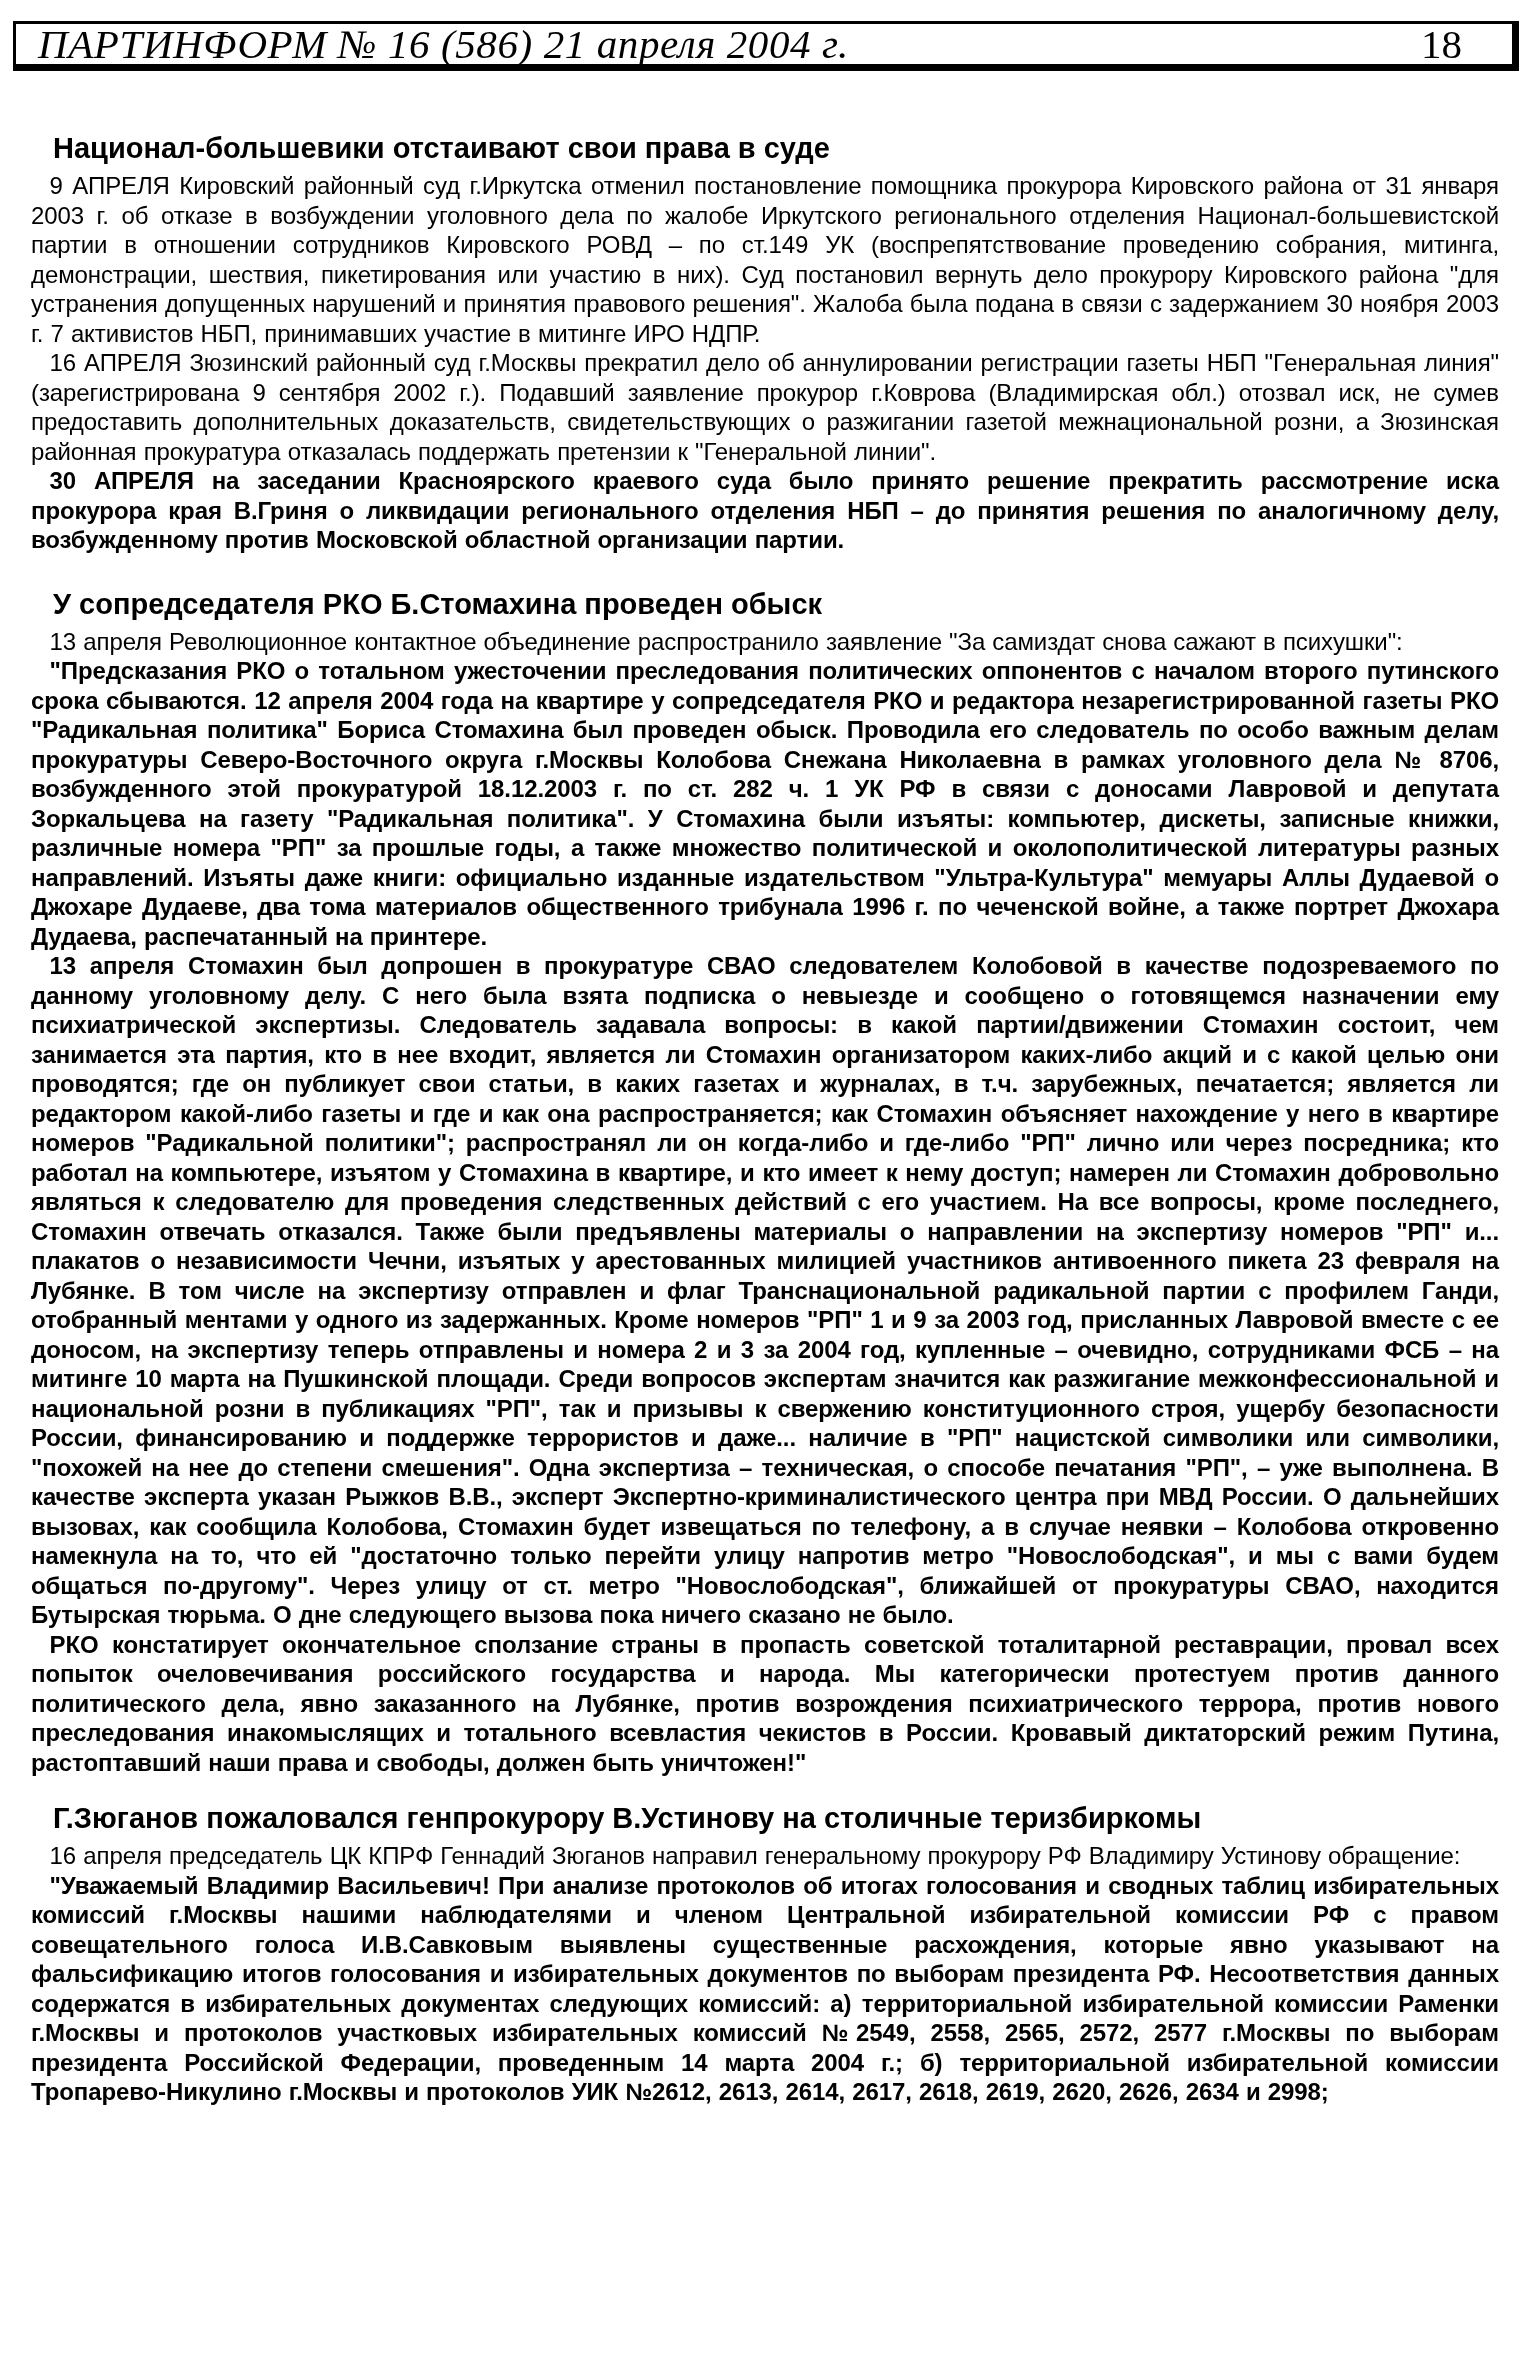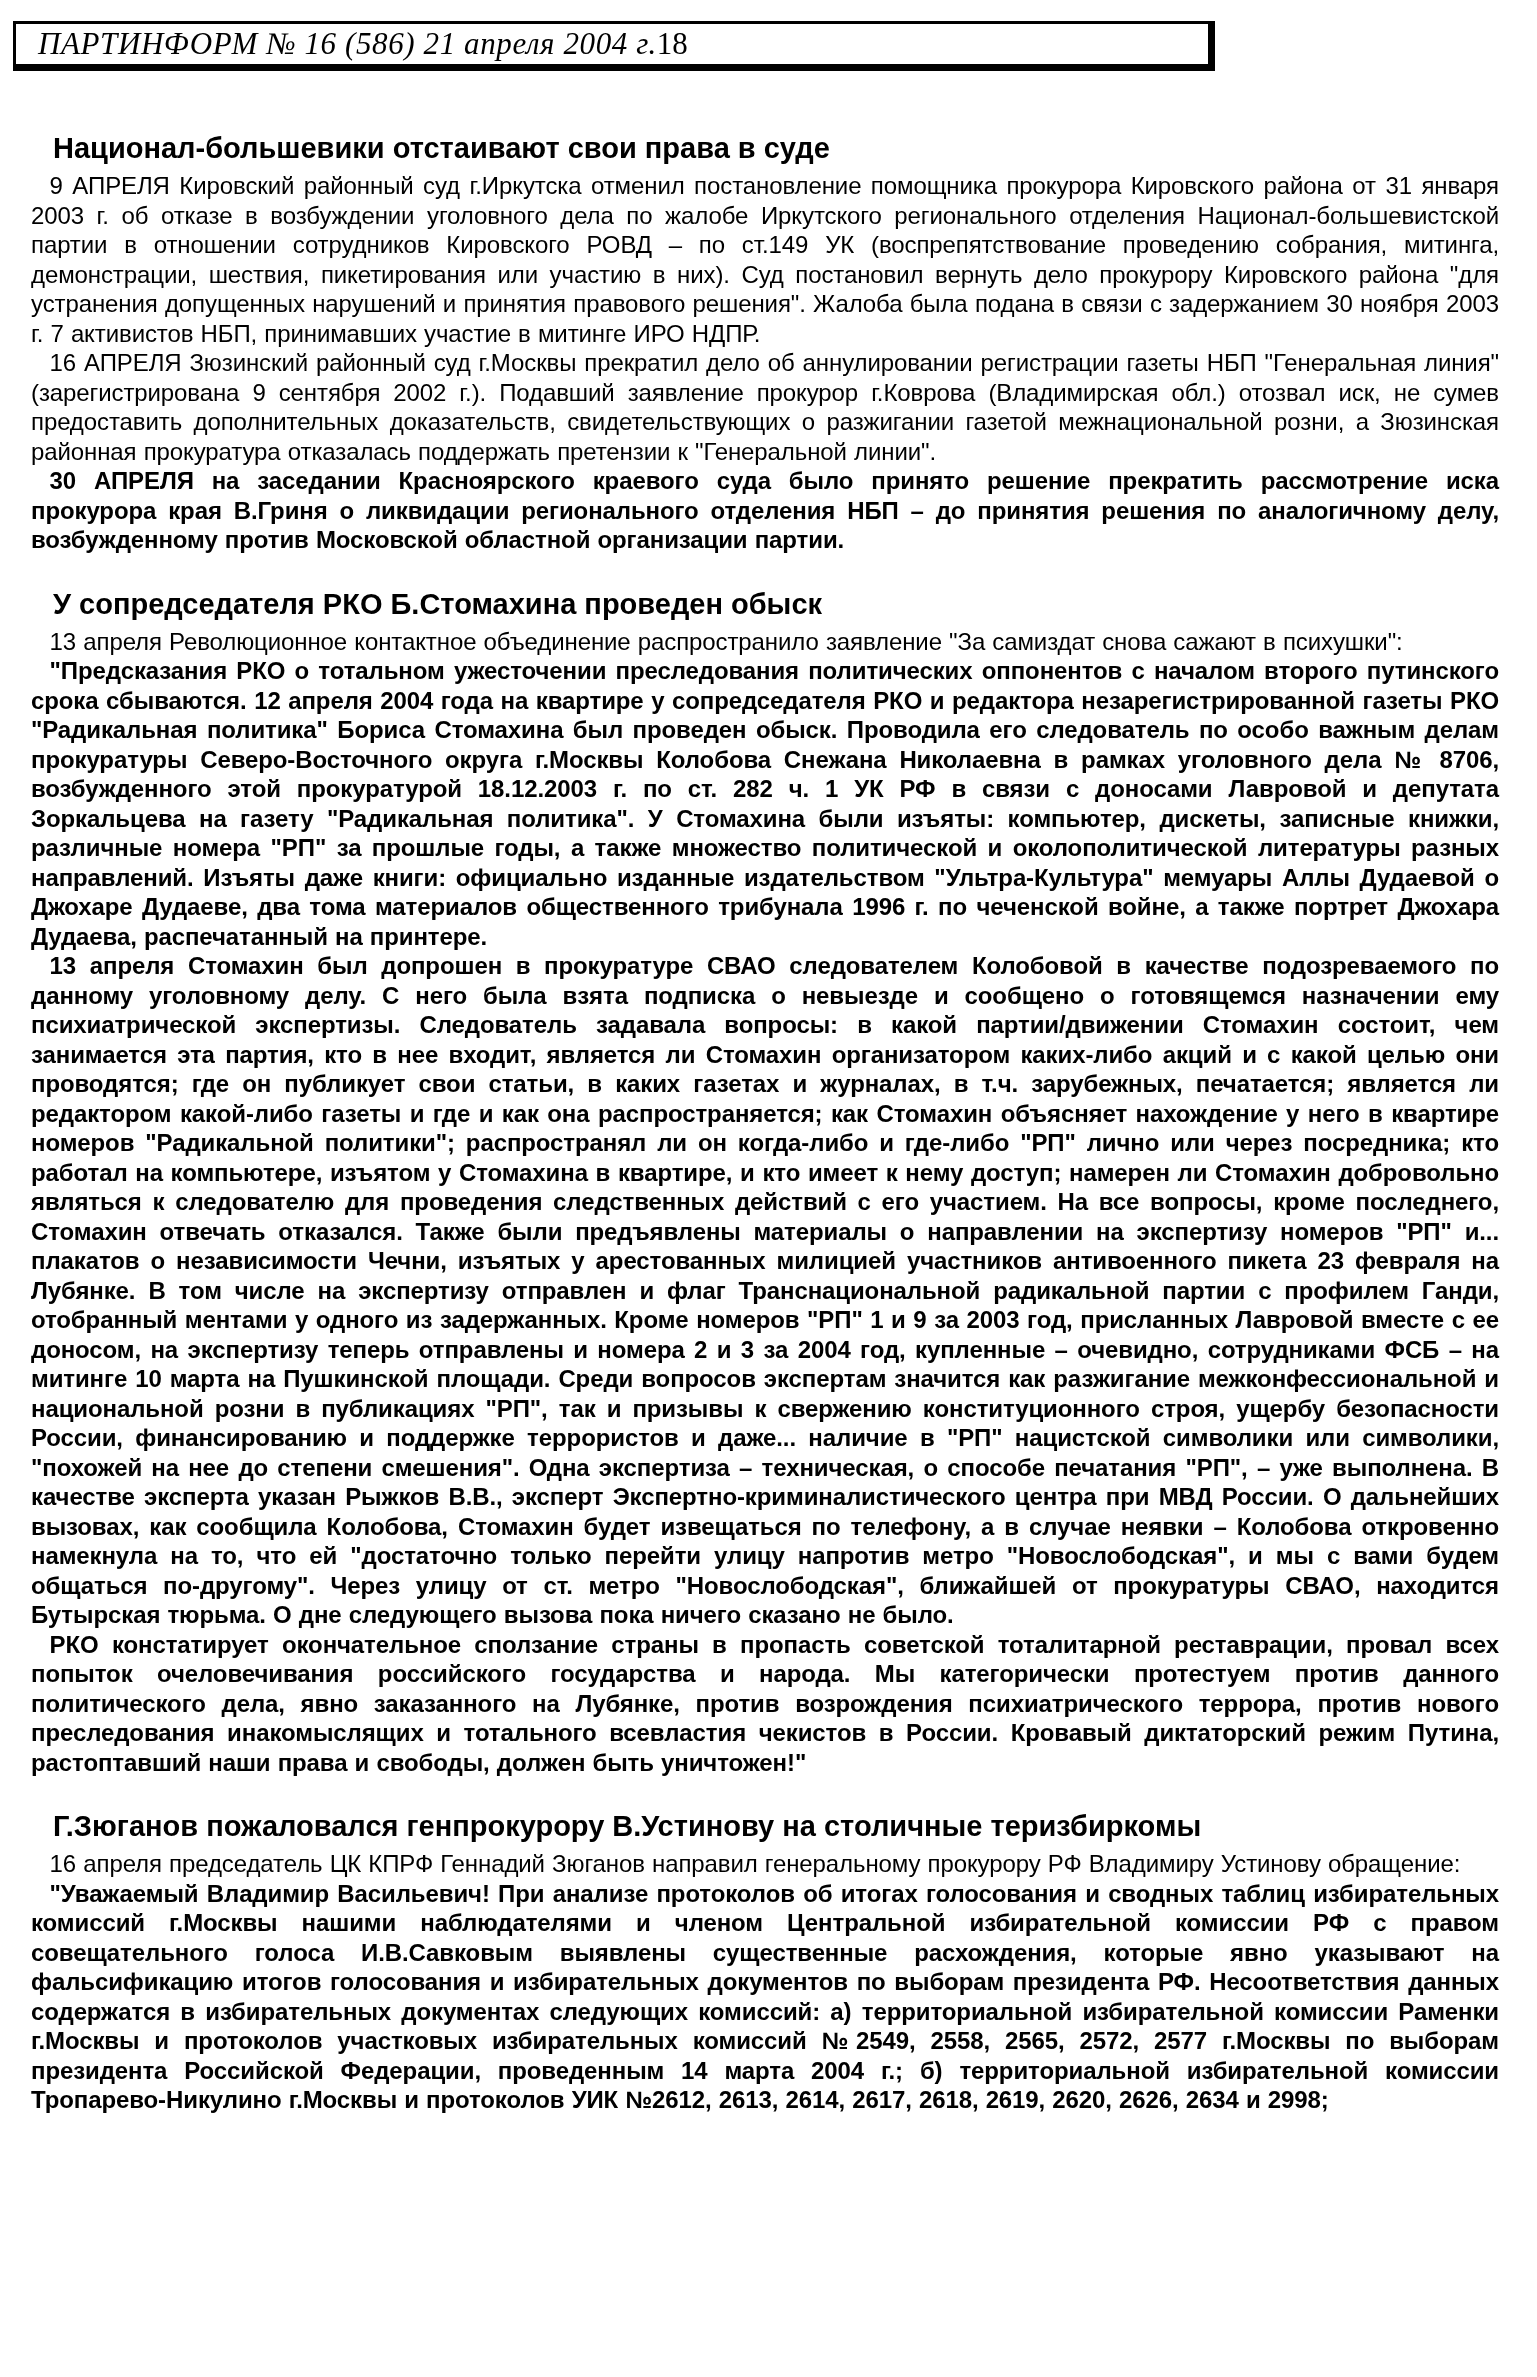--- a/index.html
+++ b/index.html
@@ -7,31 +7,32 @@
     width: 1537px; height: 2377px;
     background: #ffffff;
     color: #000000;
     font-family: "Liberation Sans", sans-serif;
     position: relative;
     overflow: hidden;
   }
   .masthead {
     position: absolute;
     left: 13px; top: 20.5px;
-    width: 1202px; height: 50px;
+    width: 1506px; height: 50px;
     box-sizing: border-box;
     border: 3.2px solid #000;
     border-right-width: 7px;
     border-bottom-width: 7px;
     background: #fff;
     display: flex;
     align-items: center;
+    justify-content: space-between;
     padding: 0 50px 0 22px;
     font-family: "Liberation Serif", serif;
-    font-size: 31px;
+    font-size: 41px;
   }
   .journal { font-style: italic; letter-spacing: 0.6px; }
   .pagenum { font-style: normal; }
   .content {
     position: absolute;
     left: 31px; top: 131px;
     width: 1468px;
   }
   .art-title {
     font-family: "Liberation Sans", sans-serif;
@@ -45,21 +46,21 @@
     font-size: 24px;
     line-height: 29.5px;
     margin: 0;
     text-indent: 18.6px;
     text-align: justify;
     letter-spacing: -0.1px;
     word-spacing: 0.6px;
   }
   p.bold { font-weight: 700; }
   section.s2 { margin-top: 32px; }
-  section.s3 { margin-top: 32px; }
+  section.s3 { margin-top: 24px; }
 </style>
 </head>
 <body>
 
 <div>
 
   <header class="masthead">
     <span class="journal">ПАРТИНФОРМ № 16 (586) 21 апреля 2004 г.</span>
     <span class="pagenum">18</span>
   </header>

